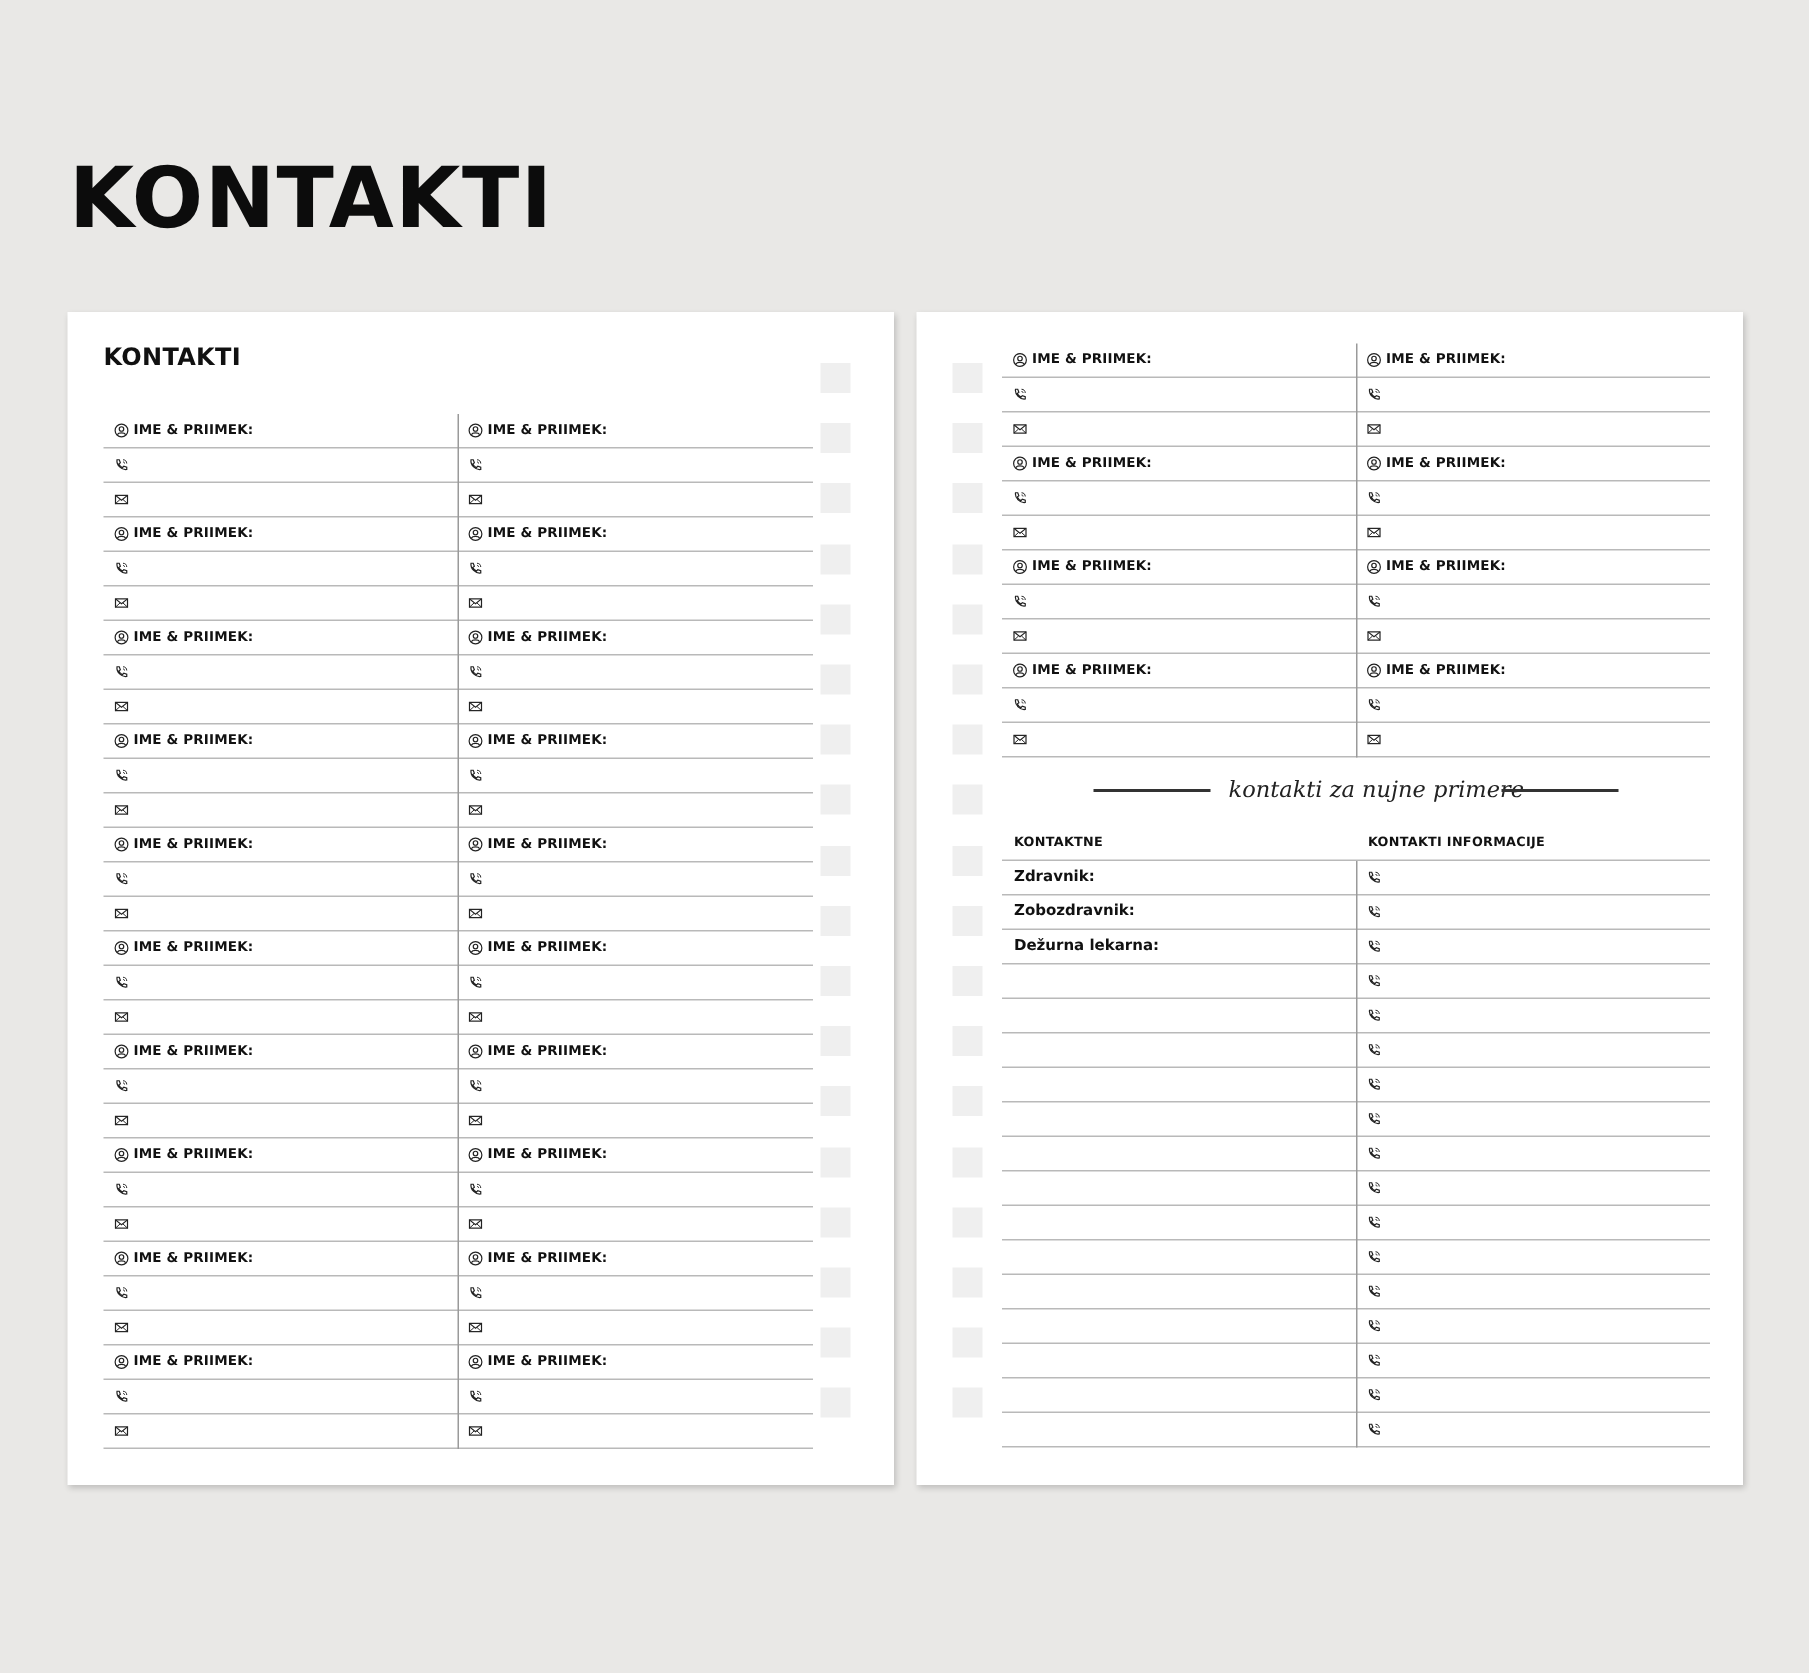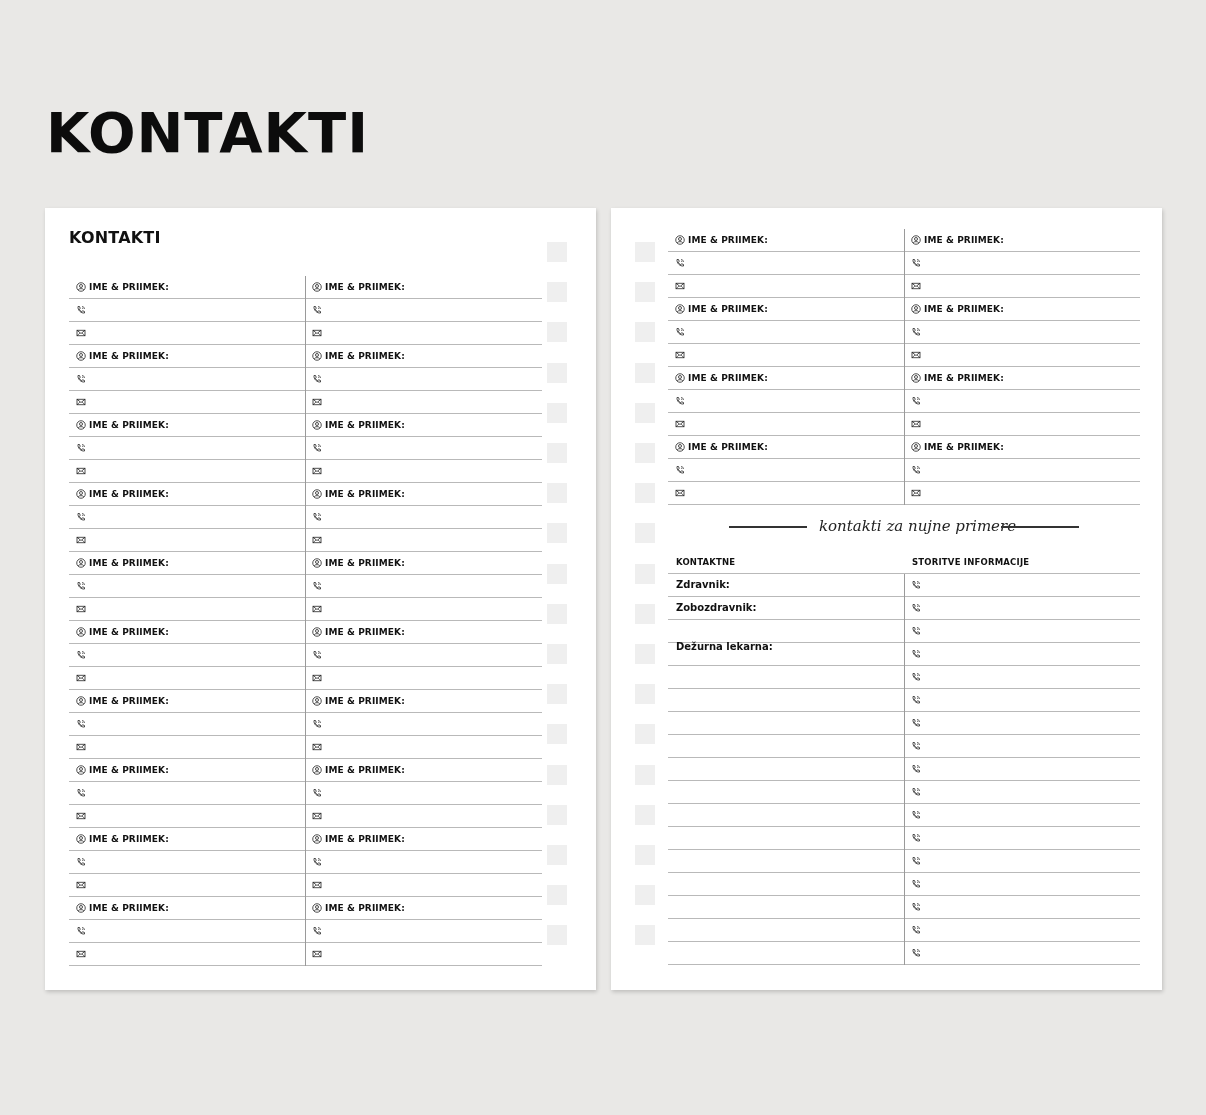--- a/index.html
+++ b/index.html
@@ -971,21 +971,21 @@
         </div>
       </div>
       <div class="vdiv" style="left: 236px; top: 0px; height: 276px;"></div>
     </div>
 
   <div class="hline" style="left:118px; top:318px; width:78px;"></div>
   <div class="script-heading" style="left:208px; top:309px;">kontakti za nujne primere</div>
   <div class="hline" style="left:390px; top:318px; width:78px;"></div>
 
   <div class="hdr-text" style="left:65px; top:349px;">KONTAKTNE</div>
-  <div class="hdr-text" style="left:301px; top:349px;">STORITVE INFORMACIJE</div>
+  <div class="hdr-text" style="left:301px; top:349px;">KONTAKTI INFORMACIJE</div>
   <div id="emergency-grid" class="grid" style="left: 57px; top: 343px; width: 472px;">
       <div class="row" style="left: 0px; top: 0px; width: 472px;"></div>
       <div class="row" style="left: 0px; width: 472px; top: 23px;">
         <div class="svc-text" style="left: 8px; top: 5px;">Zdravnik:</div>
         <div class="cell-text" style="left: 243px;">
           <span class="icon">
             <svg viewBox="0 0 20 20">
               <path d="M4 3 L7 3 L8.5 7 L6.5 8.5 C7.5 11 9 12.5 11.5 13.5 L13 11.5 L17 13 L17 16 C10 17 3 10 4 3 Z" fill="none" stroke="#222" stroke-width="1.6"></path>
               <path d="M12 3 C15 3 17 5 17 8" fill="none" stroke="#222" stroke-width="1.3"></path>
               <path d="M12 6 C13.5 6 14 6.5 14 8" fill="none" stroke="#222" stroke-width="1.3"></path>
@@ -999,21 +999,21 @@
           <span class="icon">
             <svg viewBox="0 0 20 20">
               <path d="M4 3 L7 3 L8.5 7 L6.5 8.5 C7.5 11 9 12.5 11.5 13.5 L13 11.5 L17 13 L17 16 C10 17 3 10 4 3 Z" fill="none" stroke="#222" stroke-width="1.6"></path>
               <path d="M12 3 C15 3 17 5 17 8" fill="none" stroke="#222" stroke-width="1.3"></path>
               <path d="M12 6 C13.5 6 14 6.5 14 8" fill="none" stroke="#222" stroke-width="1.3"></path>
             </svg>
           </span>
         </div>
       </div>
       <div class="row" style="left: 0px; width: 472px; top: 69px;">
-        <div class="svc-text" style="left: 8px; top: 21px;">Dežurna lekarna:</div>
+        <div class="svc-text" style="left: 8px; top: 5px;">Dežurna lekarna:</div>
         <div class="cell-text" style="left: 243px;">
           <span class="icon">
             <svg viewBox="0 0 20 20">
               <path d="M4 3 L7 3 L8.5 7 L6.5 8.5 C7.5 11 9 12.5 11.5 13.5 L13 11.5 L17 13 L17 16 C10 17 3 10 4 3 Z" fill="none" stroke="#222" stroke-width="1.6"></path>
               <path d="M12 3 C15 3 17 5 17 8" fill="none" stroke="#222" stroke-width="1.3"></path>
               <path d="M12 6 C13.5 6 14 6.5 14 8" fill="none" stroke="#222" stroke-width="1.3"></path>
             </svg>
           </span>
         </div>
       </div>

